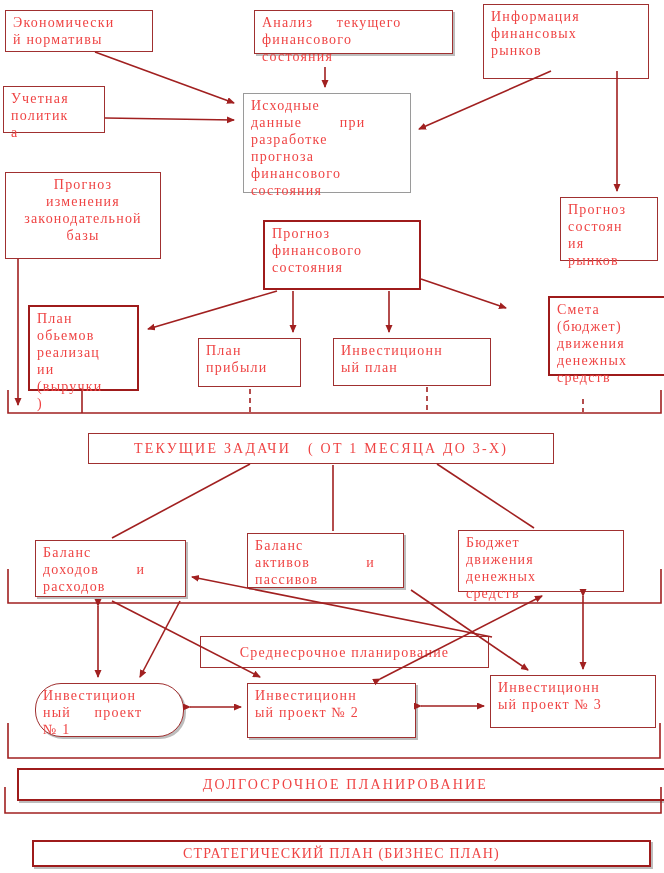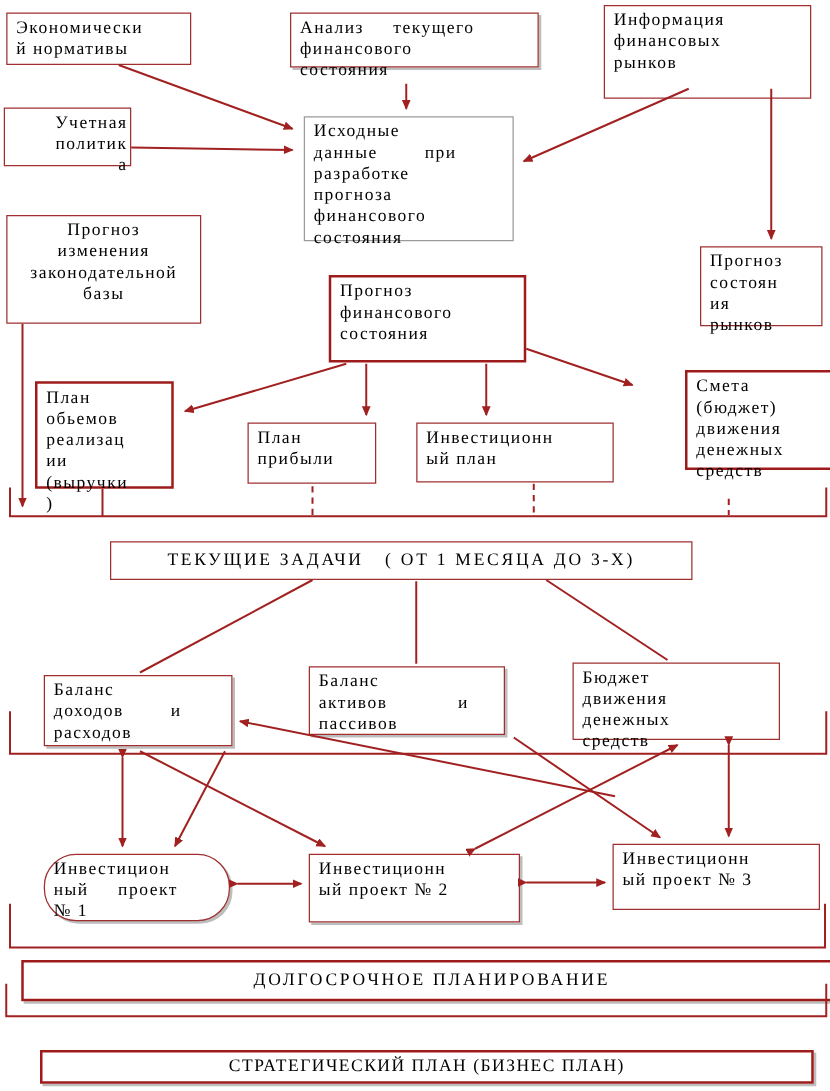--- a/index.html
+++ b/index.html
@@ -1,19 +1,19 @@
 <!DOCTYPE html>
 <html><head>
 <meta charset="utf-8">
 <style>
   html,body{margin:0;padding:0;background:#fff;}
   #canvas{
     position:relative;width:664px;height:873px;background:#ffffff;overflow:hidden;
     font-family:"Liberation Serif","DejaVu Serif",serif;
-    color:#000000;
+    color:#ef4444;
   }
   .node{
     position:absolute;background:#fff;border:1px solid #a03030;
     font-size:14px;line-height:17px;letter-spacing:1.2px;
     padding:3px 2px 0 7px;white-space:pre-wrap;overflow:visible;
     box-sizing:border-box;z-index:2;
   }
   .b2{border-width:2px;border-color:#9e1b1b;}
   .gray{border-color:#9a9a9a;}
   .shadow{box-shadow:2px 2px 0 #bdbdbd;}
@@ -26,25 +26,25 @@
   #wires{position:absolute;left:0;top:0;z-index:3;pointer-events:none;}
 </style>
 </head>
 <body>
 
 <div id="canvas">
 
   <div class="node" style="left:5px;top:10px;width:148px;height:42px;">Экономически
 й нормативы</div>
 
-  <div class="node" style="left:3px;top:86px;width:102px;height:47px;text-align:right;">Учетная
+  <div class="node" style="left:3px;top:86px;width:102px;height:47px;">Учетная
 политик
 а</div>
 
-  <div class="node shadow" style="left:232px;top:10px;width:199px;height:44px;">Анализ     текущего
+  <div class="node shadow" style="left:254px;top:10px;width:199px;height:44px;">Анализ     текущего
 финансового
 состояния</div>
 
   <div class="node" style="left:483px;top:4px;width:166px;height:75px;">Информация
 финансовых
 рынков</div>
 
   <div class="node gray" style="left:243px;top:93px;width:168px;height:100px;">Исходные
 данные        при
 разработке
@@ -93,20 +93,21 @@
 
   <div class="node shadow" style="left:247px;top:533px;width:157px;height:55px;">Баланс
 активов            и
 пассивов</div>
 
   <div class="node" style="left:458px;top:530px;width:166px;height:62px;">Бюджет
 движения
 денежных
 средств</div>
 
+  <div class="node band ls1" style="left:200px;top:636px;width:289px;height:32px;">Среднесрочное планирование</div>
 
   <div class="node shadow" style="left:35px;top:683px;width:149px;height:54px;border-radius:26px;">Инвестицион
 ный     проект
 № 1</div>
 
   <div class="node shadow" style="left:247px;top:683px;width:169px;height:55px;">Инвестиционн
 ый проект № 2</div>
 
   <div class="node" style="left:490px;top:675px;width:166px;height:53px;">Инвестиционн
 ый проект № 3</div>

